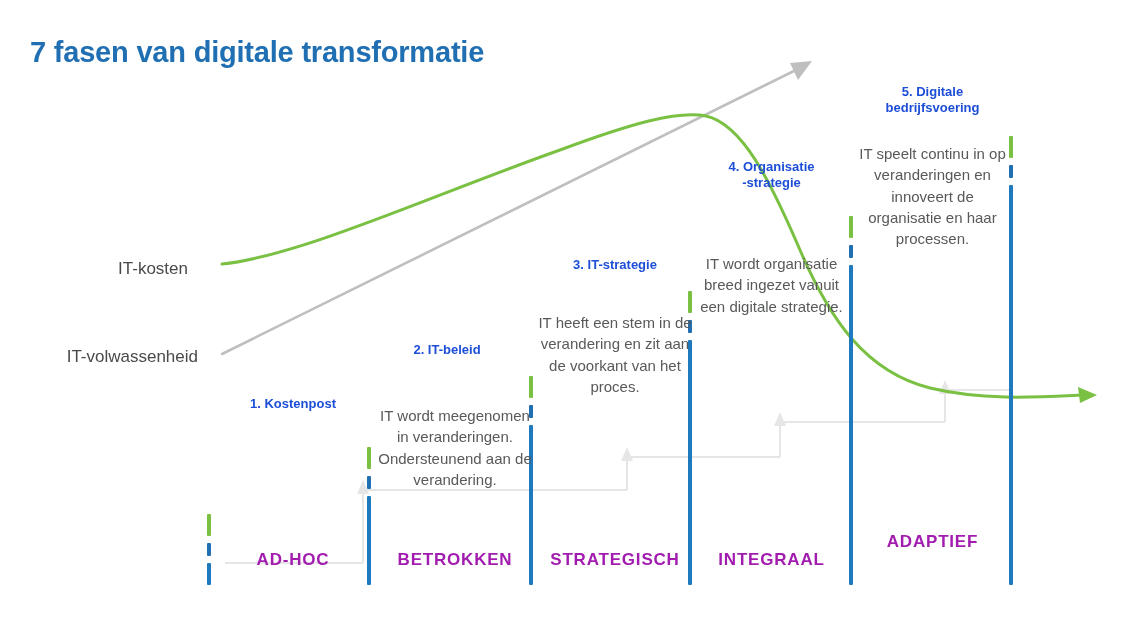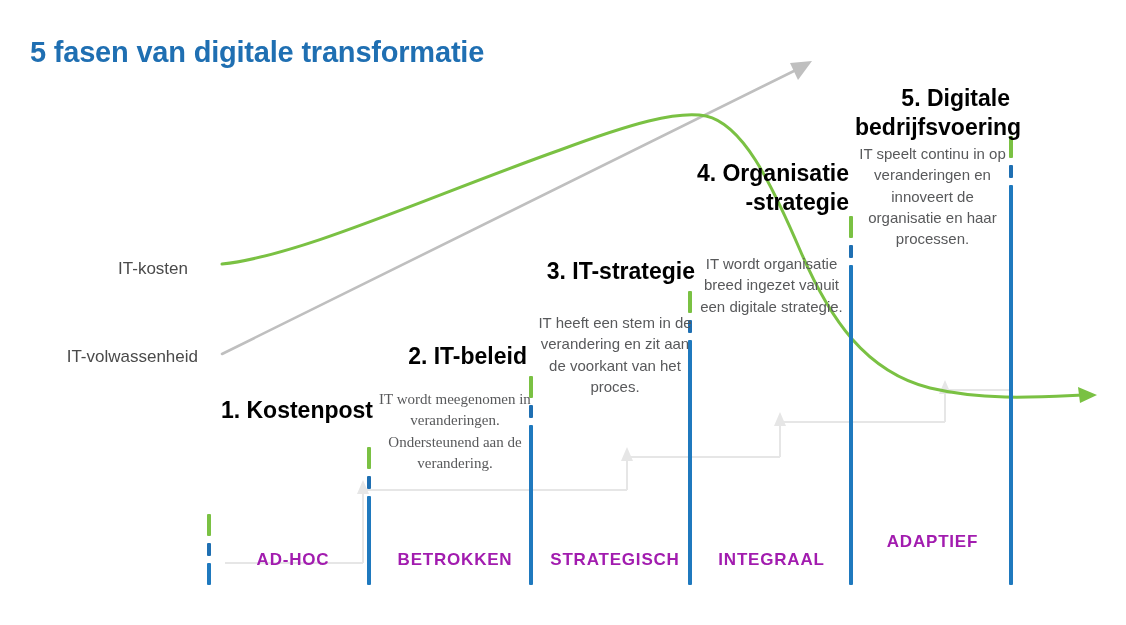--- a/index.html
+++ b/index.html
@@ -42,24 +42,24 @@
     font-size: 17px;
     color: #4a4a4a;
     white-space: nowrap;
     text-align: right;
   }
   .axis-label.kosten { left: 0; top: 259px; width: 188px; }
   .axis-label.volwassenheid { left: 0; top: 347px; width: 198px; }
 
   .phase-title {
     position: absolute;
-    font-size: 23px;
+    font-size: 13px;
     font-weight: bold;
-    color: #000000;
-    text-align: right;
+    color: #1d4ed8;
+    text-align: center;
     line-height: 1.25;
   }
   .phase-body {
     position: absolute;
     font-size: 15px;
     color: #58595B;
     text-align: center;
     line-height: 1.42;
   }
   .stage-label {
@@ -131,21 +131,21 @@
     </g>
 
     <g fill="none">
       <path d="M222,264 C300,256 430,196 560,150 C630,124 678,110 706,116
                C742,124 770,180 800,250 C830,320 866,372 930,388
                C985,401 1040,397 1082,395" stroke="#7AC143" stroke-width="3" stroke-linecap="round"></path>
       <polygon points="1097,395 1078,387 1080,403" fill="#7AC143"></polygon>
     </g>
   </svg>
 
-  <div class="page-title">5 fasen van digitale transformatie</div>
+  <div class="page-title">7 fasen van digitale transformatie</div>
 
   <div class="axis-label kosten">IT-kosten</div>
   <div class="axis-label volwassenheid">IT-volwassenheid</div>
 
   <div class="divider" style="left:207px;">
     <span class="seg-green" style="top:514px;height:22px;"></span>
     <span class="seg-dash" style="top:543px;height:13px;"></span>
     <span class="seg-stem" style="top:563px;height:22px;"></span>
   </div>
 
@@ -176,21 +176,21 @@
   <div class="divider" style="left:1009px;">
     <span class="seg-green" style="top:136px;height:22px;"></span>
     <span class="seg-dash" style="top:165px;height:13px;"></span>
     <span class="seg-stem" style="top:185px;height:400px;"></span>
   </div>
 
   <div class="phase-title" style="left:213px; top:396px; width:160px;">1. Kostenpost</div>
   <div class="stage-label" style="left:213px; top:550px; width:160px;">AD-HOC</div>
 
   <div class="phase-title" style="left:367px; top:342px; width:160px;">2. IT-beleid</div>
-  <div class="phase-body" style="left:375px; top:389px; width:160px;font-family:Liberation Serif, serif;">IT wordt meegenomen in veranderingen. Ondersteunend aan de verandering.</div>
+  <div class="phase-body" style="left:375px; top:405px; width:160px;">IT wordt meegenomen in veranderingen. Ondersteunend aan de verandering.</div>
   <div class="stage-label" style="left:375px; top:550px; width:160px;">BETROKKEN</div>
 
   <div class="phase-title" style="left:535px; top:257px; width:160px;">3. IT-strategie</div>
   <div class="phase-body" style="left:537px; top:303px; width:156px;margin-top:9px;">IT heeft een stem in de verandering en zit aan de voorkant van het proces.</div>
   <div class="stage-label" style="left:535px; top:550px; width:160px;">STRATEGISCH</div>
 
   <div class="phase-title" style="left:694px; top:159px; width:155px;">
     <div>4. Organisatie</div>
     <div>-strategie</div>
   </div>

